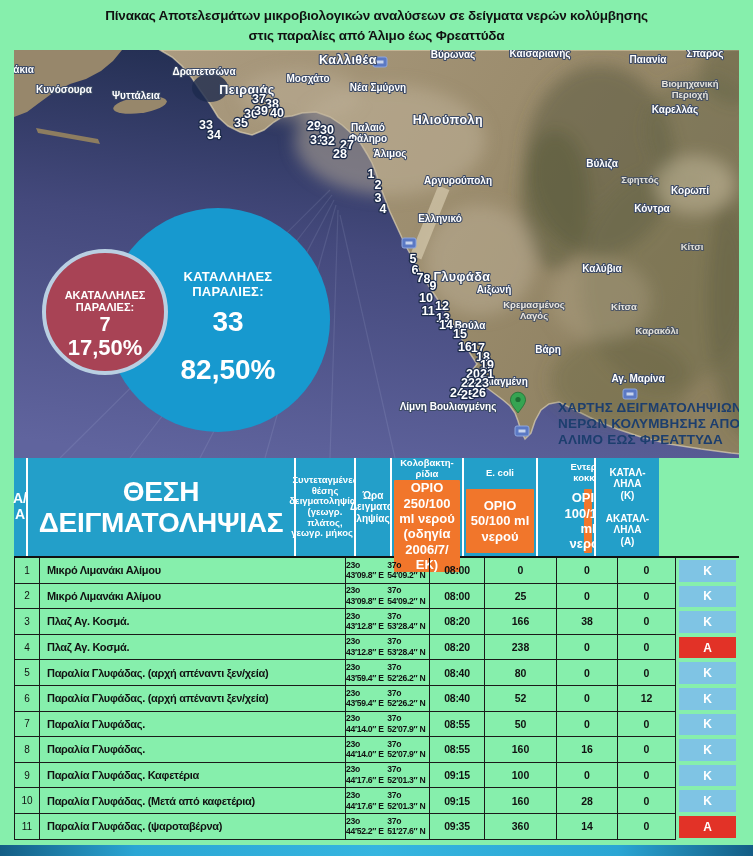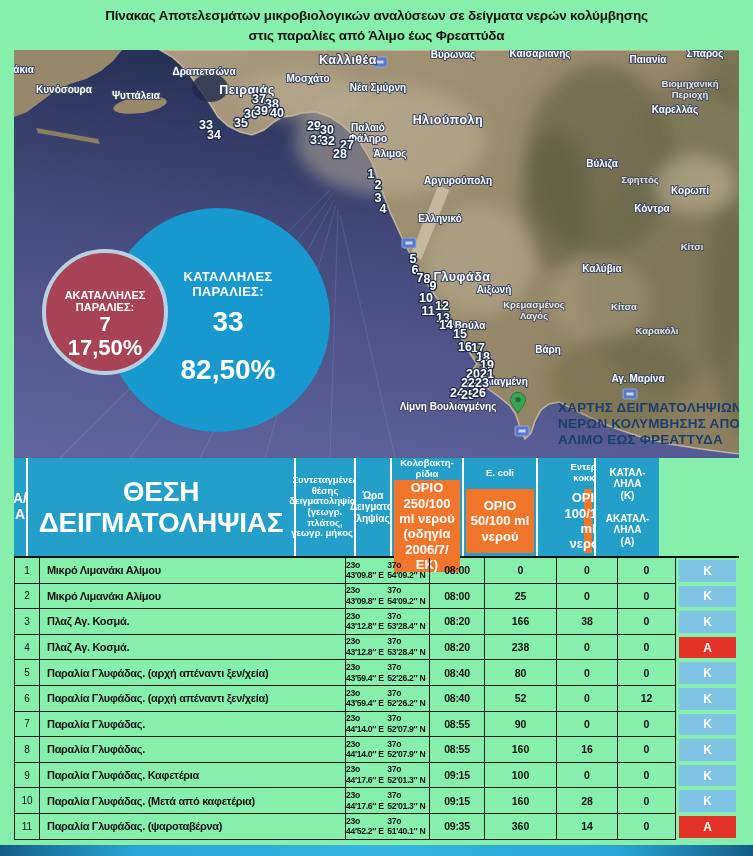--- a/index.html
+++ b/index.html
@@ -380,21 +380,21 @@
           </div>
         </div>
         <div class="trow">
           <div class="tc tc-idx">7</div>
           <div class="tc tc-name">Παραλία Γλυφάδας.</div>
           <div class="tc tc-coord">
             <div>23o 44′14.0″ E</div>
             <div>37o 52′07.9″ N</div>
           </div>
           <div class="tc tc-time">08:55</div>
-          <div class="tc tc-v1">90</div>
+          <div class="tc tc-v1">50</div>
           <div class="tc tc-v2">0</div>
           <div class="tc tc-v3">0</div>
           <div class="tc tc-verd">
             <div class="vbox k">Κ</div>
           </div>
         </div>
         <div class="trow">
           <div class="tc tc-idx">8</div>
           <div class="tc tc-name">Παραλία Γλυφάδας.</div>
           <div class="tc tc-coord">
@@ -437,21 +437,21 @@
           <div class="tc tc-v3">0</div>
           <div class="tc tc-verd">
             <div class="vbox k">Κ</div>
           </div>
         </div>
         <div class="trow">
           <div class="tc tc-idx">11</div>
           <div class="tc tc-name">Παραλία Γλυφάδας. (ψαροταβέρνα)</div>
           <div class="tc tc-coord">
             <div>23o 44′52.2″ E</div>
-            <div>37o 51′40.1″ N</div>
+            <div>37o 51′27.6″ N</div>
           </div>
           <div class="tc tc-time">09:35</div>
           <div class="tc tc-v1">360</div>
           <div class="tc tc-v2">14</div>
           <div class="tc tc-v3">0</div>
           <div class="tc tc-verd">
             <div class="vbox a">Α</div>
           </div>
         </div>
       </div>

